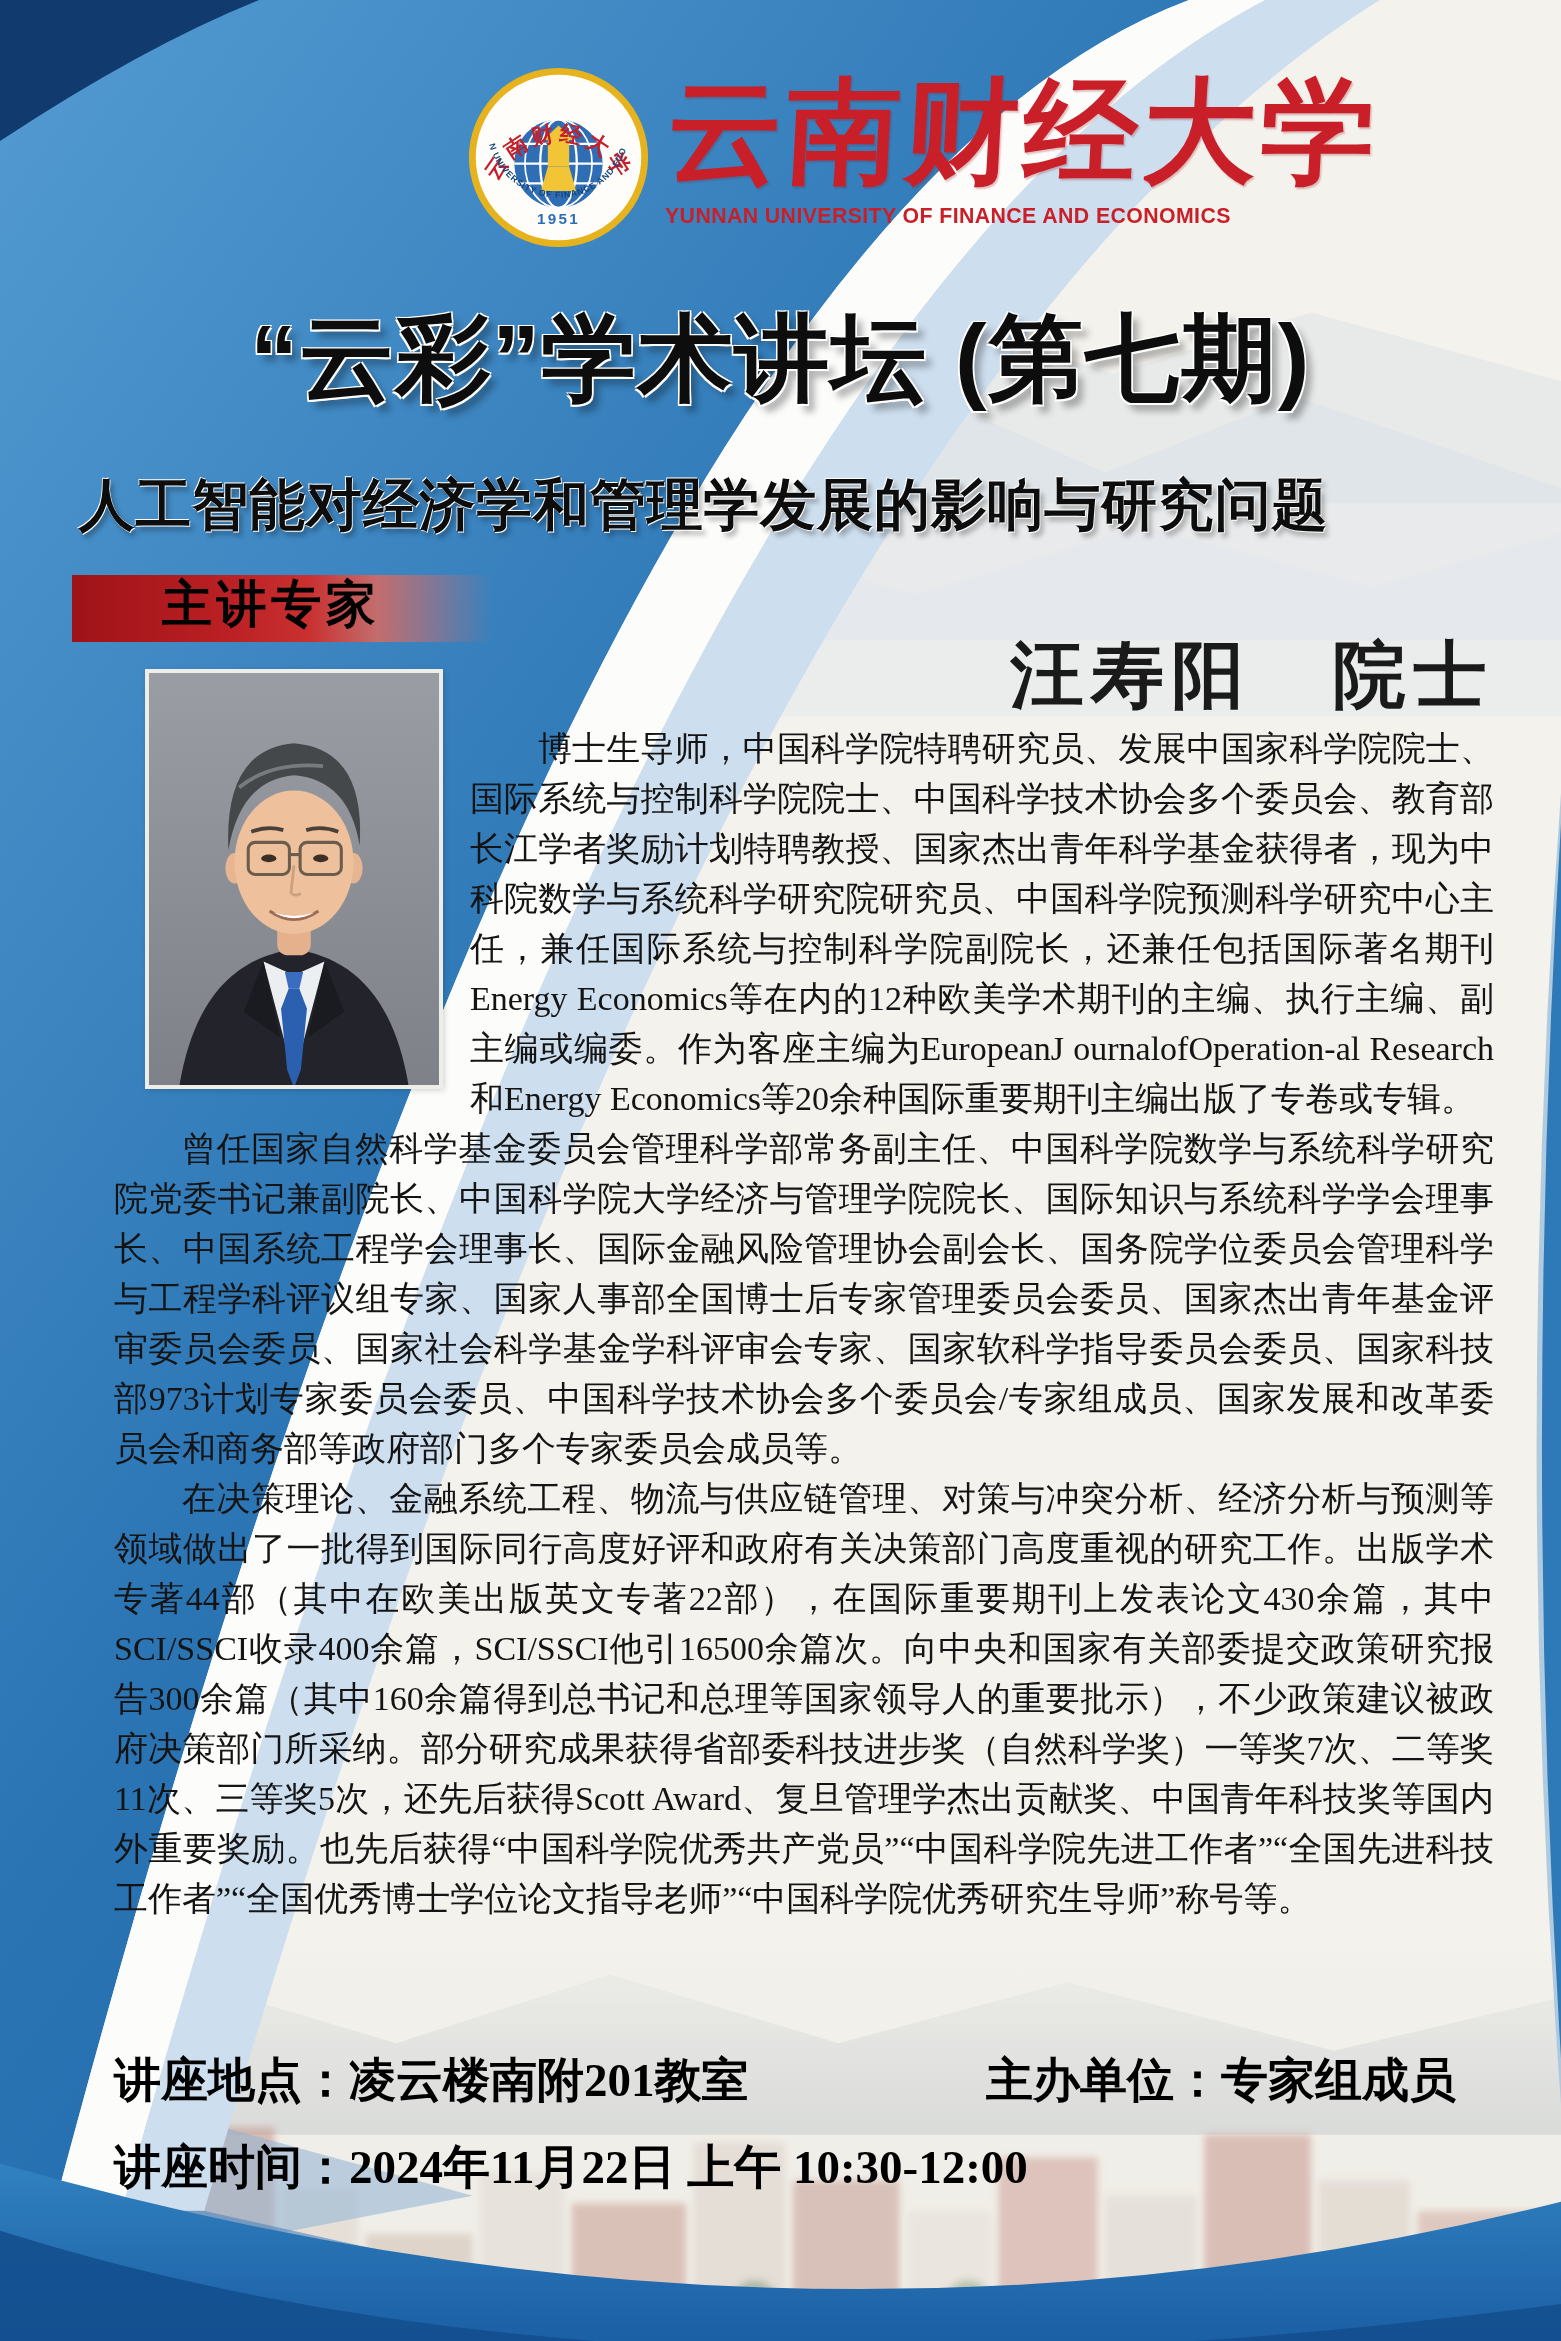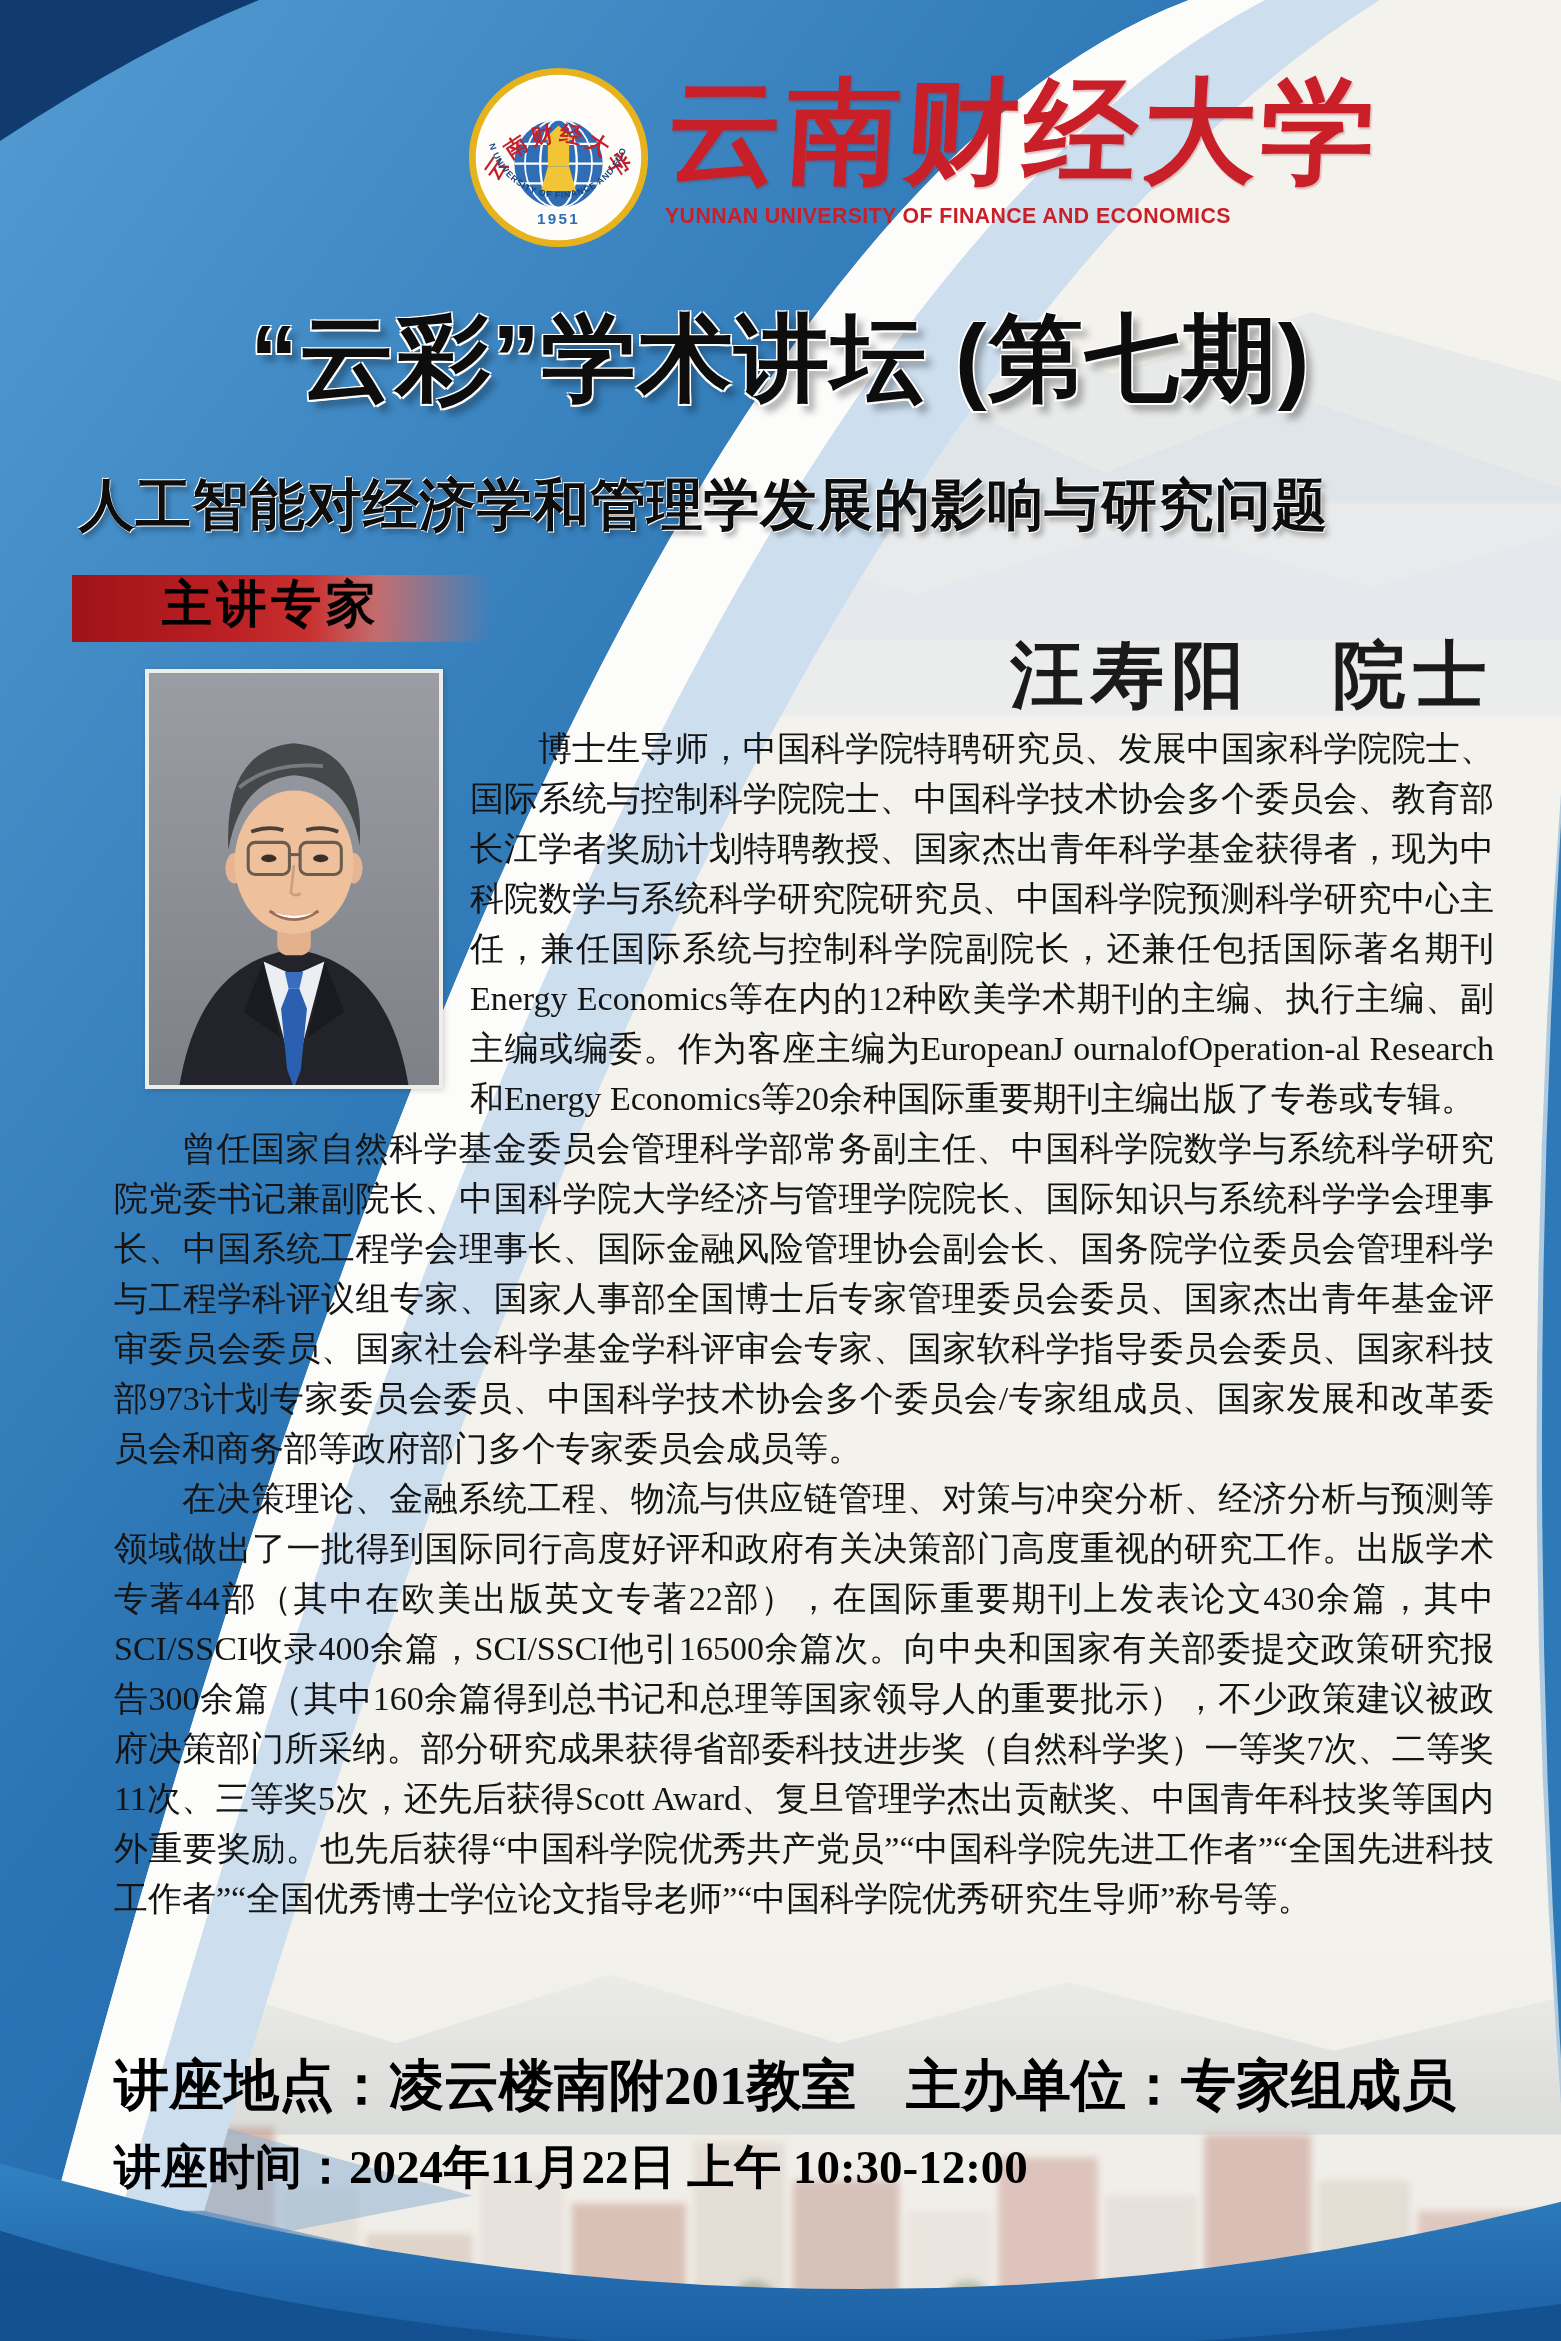--- a/index.html
+++ b/index.html
@@ -37,21 +37,21 @@
   .bio{left:114px;top:634px;width:1380px;color:#141414;font-size:34px;line-height:50px;
     text-align:justify;z-index:3;}
   .photo-frame{float:left;width:290px;height:412px;border:4.6px solid #eeede8;
     margin:35px 27.4px 10.7px 30.5px;background:#8a8e94;box-shadow:1.5px 2.3px 6.1px rgba(0,0,0,.18);}
   .speaker-name{height:90px;font-size:73px;line-height:84px;font-weight:600;letter-spacing:7.6px;
     padding-left:55px;text-align:right;color:#1a1a1a;}
   .bio p{margin:0;text-indent:2em;}
 
   
   .footer-row{left:114px;top:2049px;width:1342px;display:flex;justify-content:space-between;
-    font-weight:700;font-size:55px;color:#000;z-index:4;}
+    font-weight:700;font-size:47px;color:#000;z-index:4;}
   .footer-time{left:114px;top:2136px;font-weight:700;font-size:47px;color:#000;z-index:4;white-space:nowrap;}
 </style>
 </head>
 <body>
 
 <div class="poster">
 
   <svg class="bg-art" viewBox="0 0 2048 3072" preserveAspectRatio="none">
     <defs>
       <linearGradient id="gradBlue" x1="0" y1="0" x2="0.7" y2="1">

